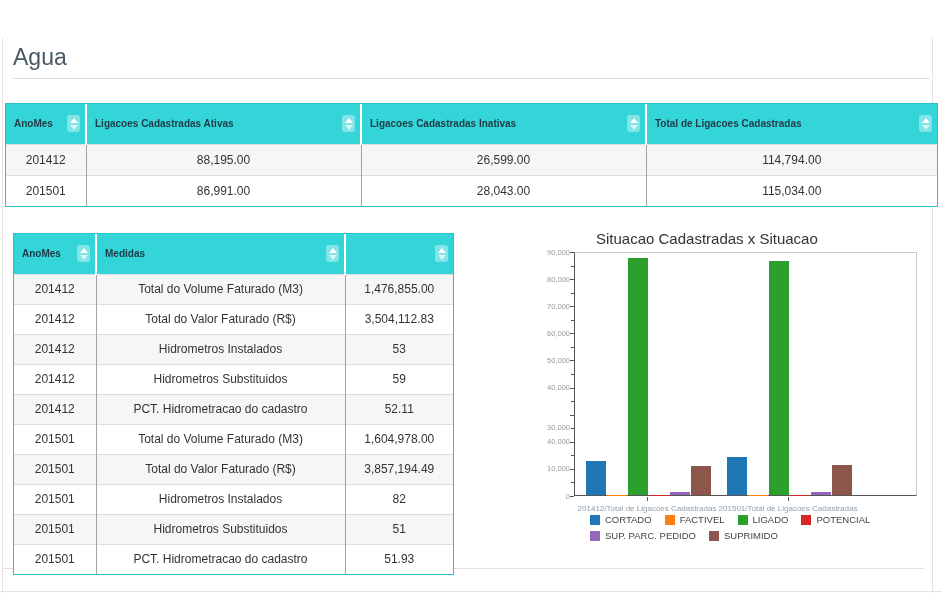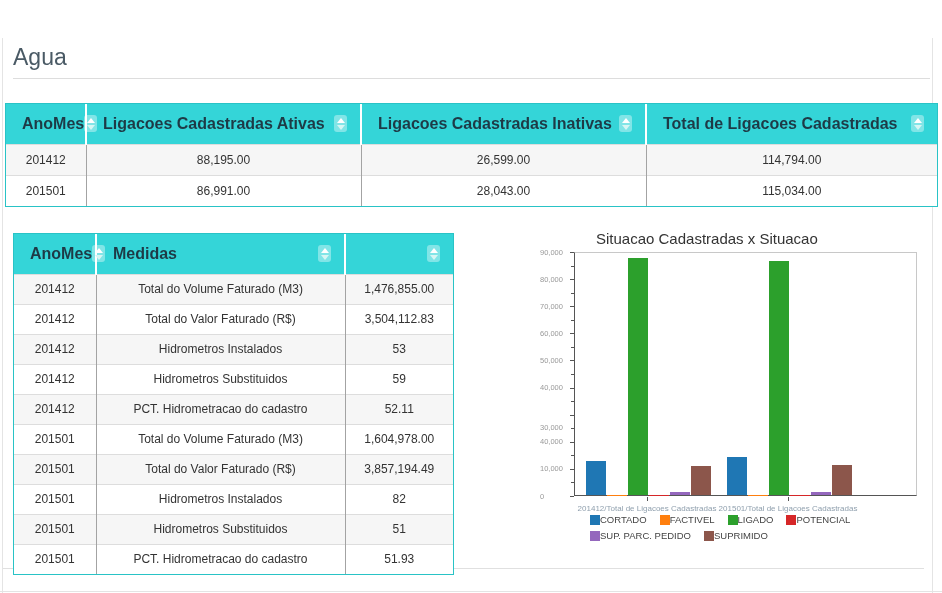--- a/index.html
+++ b/index.html
@@ -23,22 +23,22 @@
   }
   #title-rule { position:absolute; left:13px; top:78px; width:917px; height:1px; background:#dddddd; z-index:1; }
 
   
   .tbl-wrap { position:absolute; border:1px solid #29c3c6; background:#fff; z-index:2; }
   #table1-wrap { left:5px;  top:103px; width:933px; }
   #table2-wrap { left:13px; top:233px; width:441px; }
   table { border-collapse:collapse; width:100%; table-layout:fixed; }
   th {
     background:#34d5d8; color:#1e3a46;
-    font-size:16px; font-weight:bold; height:40px;
-    padding:8px; border-left:2px solid #ffffff;
+    font-size:10px; font-weight:bold; height:40px;
+    padding:0; border-left:2px solid #ffffff;
   }
   th:first-child { border-left:none; }
   .th-inner { display:flex; align-items:center; justify-content:space-between; padding:0 5px 0 8px; }
   .sort-pill {
     width:13px; height:17px; border-radius:3px;
     background:rgba(255,255,255,0.38);
     display:flex; flex-direction:column; align-items:center; justify-content:center;
     flex:0 0 auto;
   }
   .tri-up   { width:0; height:0; border-left:4px solid transparent; border-right:4px solid transparent; border-bottom:5px solid #ffffff; margin-bottom:2px; }
@@ -52,29 +52,29 @@
   #table2-wrap td { height:30px; }
 
   
   #chart { position:absolute; left:540px; top:228px; width:396px; height:335px; z-index:2; }
   #chart-title { position:absolute; left:56px; top:2px; font-size:15px; color:#333; white-space:nowrap; }
   #plot {
     position:absolute; left:34px; top:24px; width:343px; height:244px;
     border:1px solid #c8c8c8; border-left:1px solid #555; border-bottom:1px solid #555;
     background:#fff;
   }
-  .ylab { position:absolute; left:0; width:30px; font-size:7.5px; color:#999; }
+  .ylab { position:absolute; left:0; width:30px; text-align:right; font-size:7.5px; color:#999; }
   .ytick  { position:absolute; background:#555; height:1px; width:4px; left:30px; }
   .ytick.minor { width:3px; left:31px; }
   .bar-group { position:absolute; bottom:0; height:100%; display:flex; align-items:flex-end; gap:1px; }
   .bar { width:20px; }
   .xtick { position:absolute; width:1px; height:4px; background:#555; }
   .xlab { position:absolute; width:180px; text-align:center; font-size:8px; color:#90a0ae; }
   .legend-row { position:absolute; display:flex; gap:13px; align-items:center; }
-  .legend-item { display:flex; align-items:center; }
+  .legend-item { display:flex; align-items:center; gap:5px; }
   .legend-swatch { width:10px; height:10px; flex:0 0 auto; }
   .legend-label { font-size:9.5px; color:#444; white-space:nowrap; }
 </style>
 </head>
 <body>
 
 <div class="edge" id="edge-left"></div>
 <div class="edge" id="edge-right"></div>
 <div class="edge" id="edge-bottom"></div>
 <div class="edge" id="edge-section"></div>

